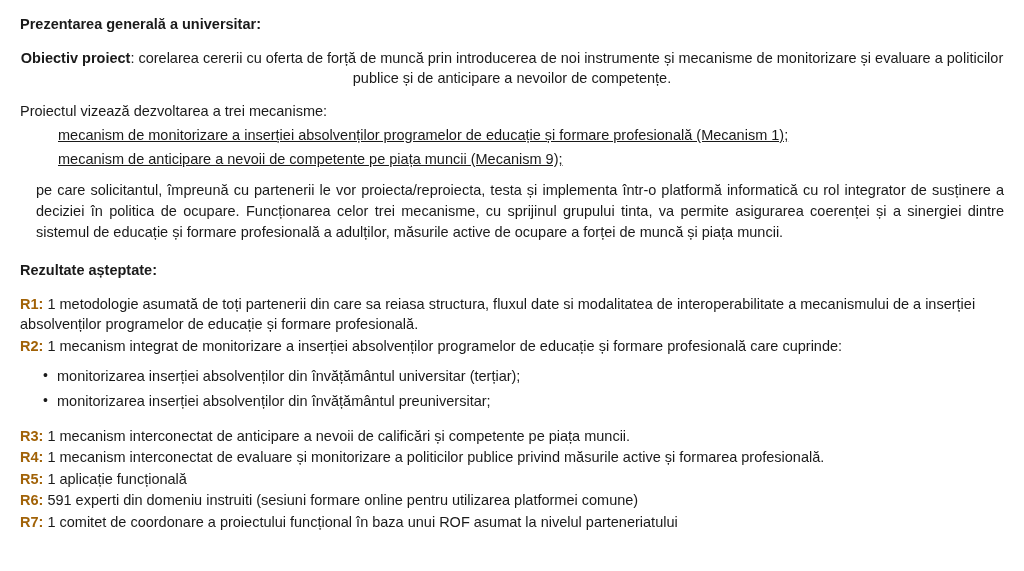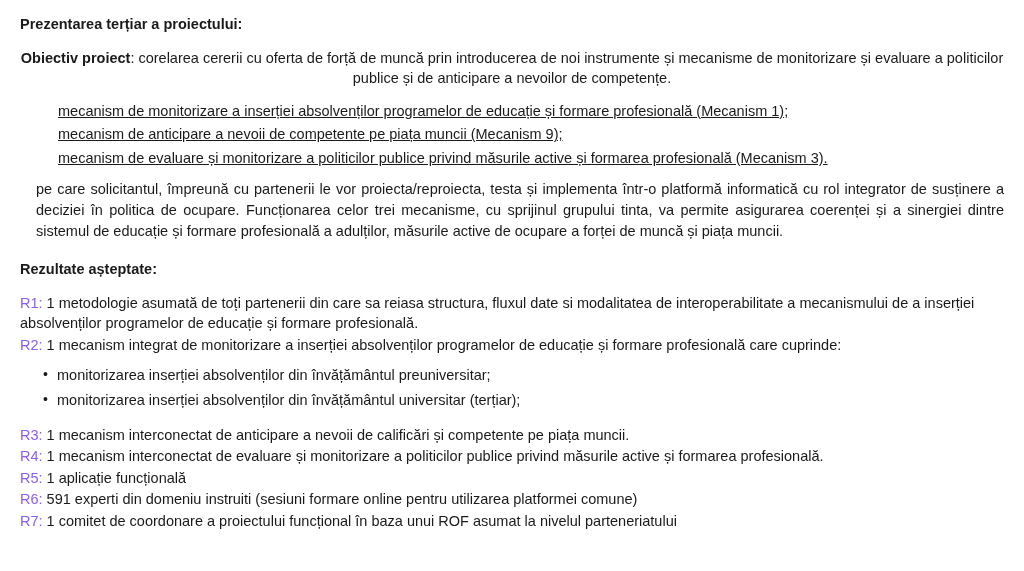--- a/index.html
+++ b/index.html
@@ -44,22 +44,22 @@
     text-align: justify;
     text-justify: inter-word;
     margin-left: 16px;
   }
   .section-title {
     font-weight: bold;
     margin: 0 0 13px 0;
   }
   .spacer-sm { height: 8px; }
   .rcode {
-    color: #8b5cf6;
-    font-weight: normal;
+    color: #a16207;
+    font-weight: bold;
   }
   .r-line {
     margin: 0 0 1px 0;
   }
   .bullets {
     margin: 0 0 6px 0;
     padding-left: 37px;
     list-style: none;
   }
   .bullets li {
@@ -80,46 +80,46 @@
     margin: 0 0 12px 0;
     text-align: center;
   }
   .block-gap { height: 7px; }
 </style>
 </head>
 <body>
 
 <div class="page">
 
-  <p class="para section-title">Prezentarea terțiar a proiectului:</p>
+  <p class="para section-title">Prezentarea generală a universitar:</p>
 
   <p class="head-para"><span class="bold">Obiectiv proiect</span><span>: corelarea cererii cu oferta de forță de muncă prin introducerea de noi instrumente și mecanisme de monitorizare și evaluare a politicilor publice și de anticipare a nevoilor de competențe.</span></p>
 
+  <p class="tight">Proiectul vizează dezvoltarea a trei mecanisme:</p>
 
   <ul class="indent-list">
     <li>mecanism de monitorizare a inserției absolvenților programelor de educație și formare profesională (Mecanism 1);</li>
     <li>mecanism de anticipare a nevoii de competente pe piața muncii (Mecanism 9);</li>
-    <li>mecanism de evaluare și monitorizare a politicilor publice privind măsurile active și formarea profesională (Mecanism 3).</li>
   </ul>
 
   <p class="para justified">pe care solicitantul, împreună cu partenerii le vor proiecta/reproiecta, testa și implementa într-o platformă informatică cu rol integrator de susținere a deciziei în politica de ocupare. Funcționarea celor trei mecanisme, cu sprijinul grupului tinta, va permite asigurarea coerenței și a sinergiei dintre sistemul de educație și formare profesională a adulților, măsurile active de ocupare a forței de muncă și piața muncii.</p>
 
   <div class="block-gap"></div>
 
   <p class="section-title">Rezultate așteptate:</p>
 
   <p class="r-line"><span class="rcode">R1:</span><span> 1 metodologie asumată de toți partenerii din care sa reiasa structura, fluxul date si modalitatea de interoperabilitate a mecanismului de a inserției absolvenților programelor de educație și formare profesională.</span></p>
 
   <p class="r-line"><span class="rcode">R2:</span><span> 1 mecanism integrat de monitorizare a inserției absolvenților programelor de educație și formare profesională care cuprinde:</span></p>
 
   <div class="spacer-sm"></div>
 
   <ul class="bullets">
+    <li>monitorizarea inserției absolvenților din învățământul universitar (terțiar);</li>
     <li>monitorizarea inserției absolvenților din învățământul preuniversitar;</li>
-    <li>monitorizarea inserției absolvenților din învățământul universitar (terțiar);</li>
   </ul>
 
   <div class="spacer-sm"></div>
 
   <p class="r-line"><span class="rcode">R3:</span><span> 1 mecanism interconectat de anticipare a nevoii de calificări și competente pe piața muncii.</span></p>
 
   <p class="r-line"><span class="rcode">R4:</span><span> 1 mecanism interconectat de evaluare și monitorizare a politicilor publice privind măsurile active și formarea profesională.</span></p>
 
   <p class="r-line"><span class="rcode">R5:</span><span> 1 aplicație funcțională</span></p>
 

